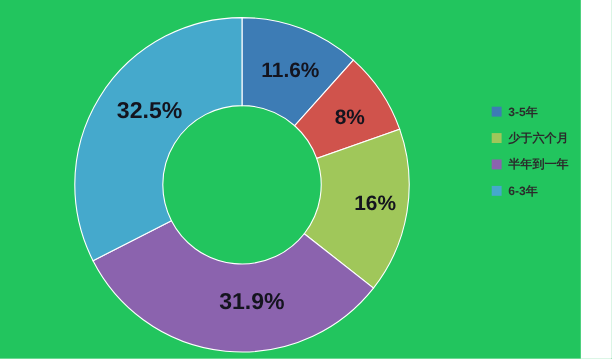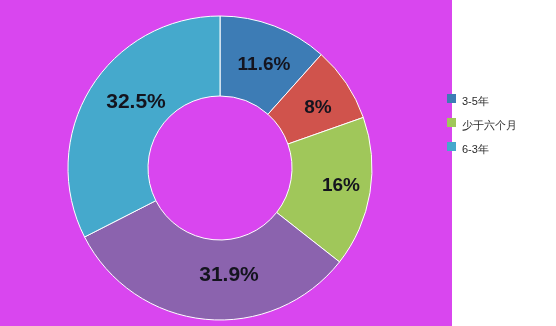--- a/index.html
+++ b/index.html
@@ -10,23 +10,23 @@
   body {
     width: 556px;
     height: 326px;
     overflow: hidden;
     font-family: "Liberation Sans", "DejaVu Sans", sans-serif;
     position: relative;
   }
   #canvas {
     position: absolute;
     left: 0; top: 0;
-    width: 452px;
+    width: 528px;
     height: 326px;
-    background: #d946ef;
+    background: #22c55e;
   }
   .chart-svg {
     position: absolute;
     left: 0; top: 0;
   }
   .slice-label {
     font-family: "Liberation Sans", "DejaVu Sans", sans-serif;
     font-weight: bold;
     fill: #14141e;
     text-anchor: middle;
@@ -36,21 +36,23 @@
     position: absolute;
     left: 447px;
     top: 94px;
     width: 108px;
     display: flex;
     flex-direction: column;
     gap: 10px;
   }
   .legend-row {
     display: flex;
+    align-items: center;
     height: 14px;
+    font-weight: bold;
   }
   .legend-swatch {
     width: 9px;
     height: 9px;
     flex: 0 0 auto;
     margin-right: 6px;
   }
   .legend-text {
     font-family: "Liberation Sans", "DejaVu Sans", sans-serif;
     font-size: 11px;
@@ -84,18 +86,22 @@
   <div class="legend" id="legend">
       <div class="legend-row">
         <span class="legend-swatch" style="background: rgb(61, 124, 181);"></span>
         <span class="legend-text">3-5年</span>
       </div>
       <div class="legend-row">
         <span class="legend-swatch" style="background: rgb(160, 199, 90);"></span>
         <span class="legend-text">少于六个月</span>
       </div>
       <div class="legend-row">
+        <span class="legend-swatch" style="background: rgb(139, 99, 174);"></span>
+        <span class="legend-text">半年到一年</span>
+      </div>
+      <div class="legend-row">
         <span class="legend-swatch" style="background: rgb(69, 169, 204);"></span>
         <span class="legend-text">6-3年</span>
       </div>
     </div>
 
 </div>
 
 </body></html>

